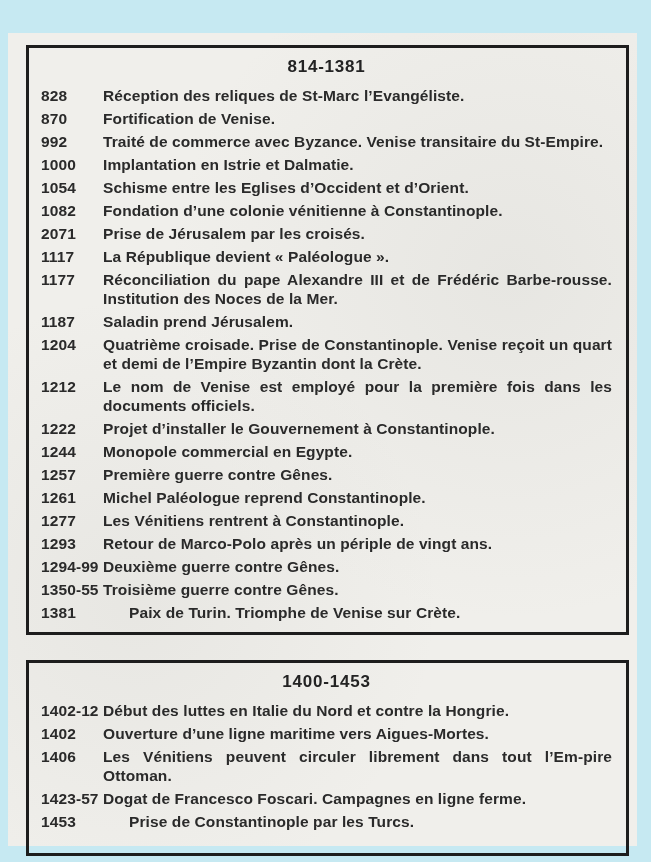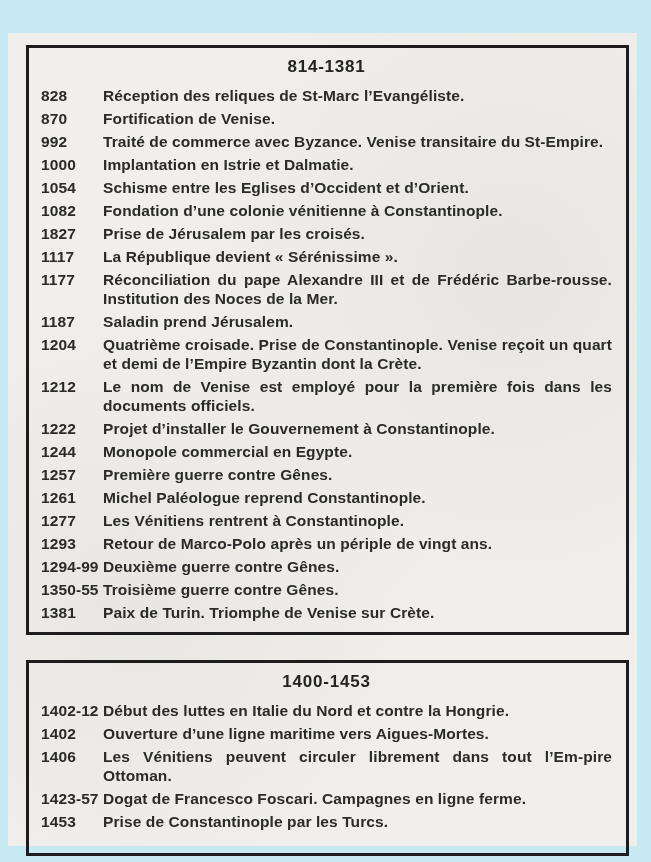--- a/index.html
+++ b/index.html
@@ -50,21 +50,21 @@
     display: flex;
     align-items: flex-start;
     margin-bottom: 4px;
     color: #2a2a2a;
     font-size: 15.5px;
     line-height: 19px;
     font-weight: 700;
     letter-spacing: 0.1px;
     justify-content: flex-end;
   }
-  .entry:last-child { margin-bottom: 0; }
+  .entry:last-child { margin-bottom: 0; gap: 26px; }
   .year {
     flex: 0 0 62px;
     white-space: nowrap;
   }
   .desc {
     flex: 1 1 auto;
     text-align: justify;
   }
 </style>
 </head>
@@ -100,27 +100,27 @@
           <span class="year">1054</span>
           <span class="desc">Schisme entre les Eglises d’Occident et d’Orient.</span>
         </div>
 
         <div class="entry">
           <span class="year">1082</span>
           <span class="desc">Fondation d’une colonie vénitienne à Constantinople.</span>
         </div>
 
         <div class="entry">
-          <span class="year">1827</span>
+          <span class="year">2071</span>
           <span class="desc">Prise de Jérusalem par les croisés.</span>
         </div>
 
         <div class="entry">
           <span class="year">1117</span>
-          <span class="desc">La République devient « Sérénissime ».</span>
+          <span class="desc">La République devient « Paléologue ».</span>
         </div>
 
         <div class="entry">
           <span class="year">1177</span>
           <span class="desc">Réconciliation du pape Alexandre III et de Frédéric Barbe-rousse. Institution des Noces de la Mer.</span>
         </div>
 
         <div class="entry">
           <span class="year">1187</span>
           <span class="desc">Saladin prend Jérusalem.</span>

